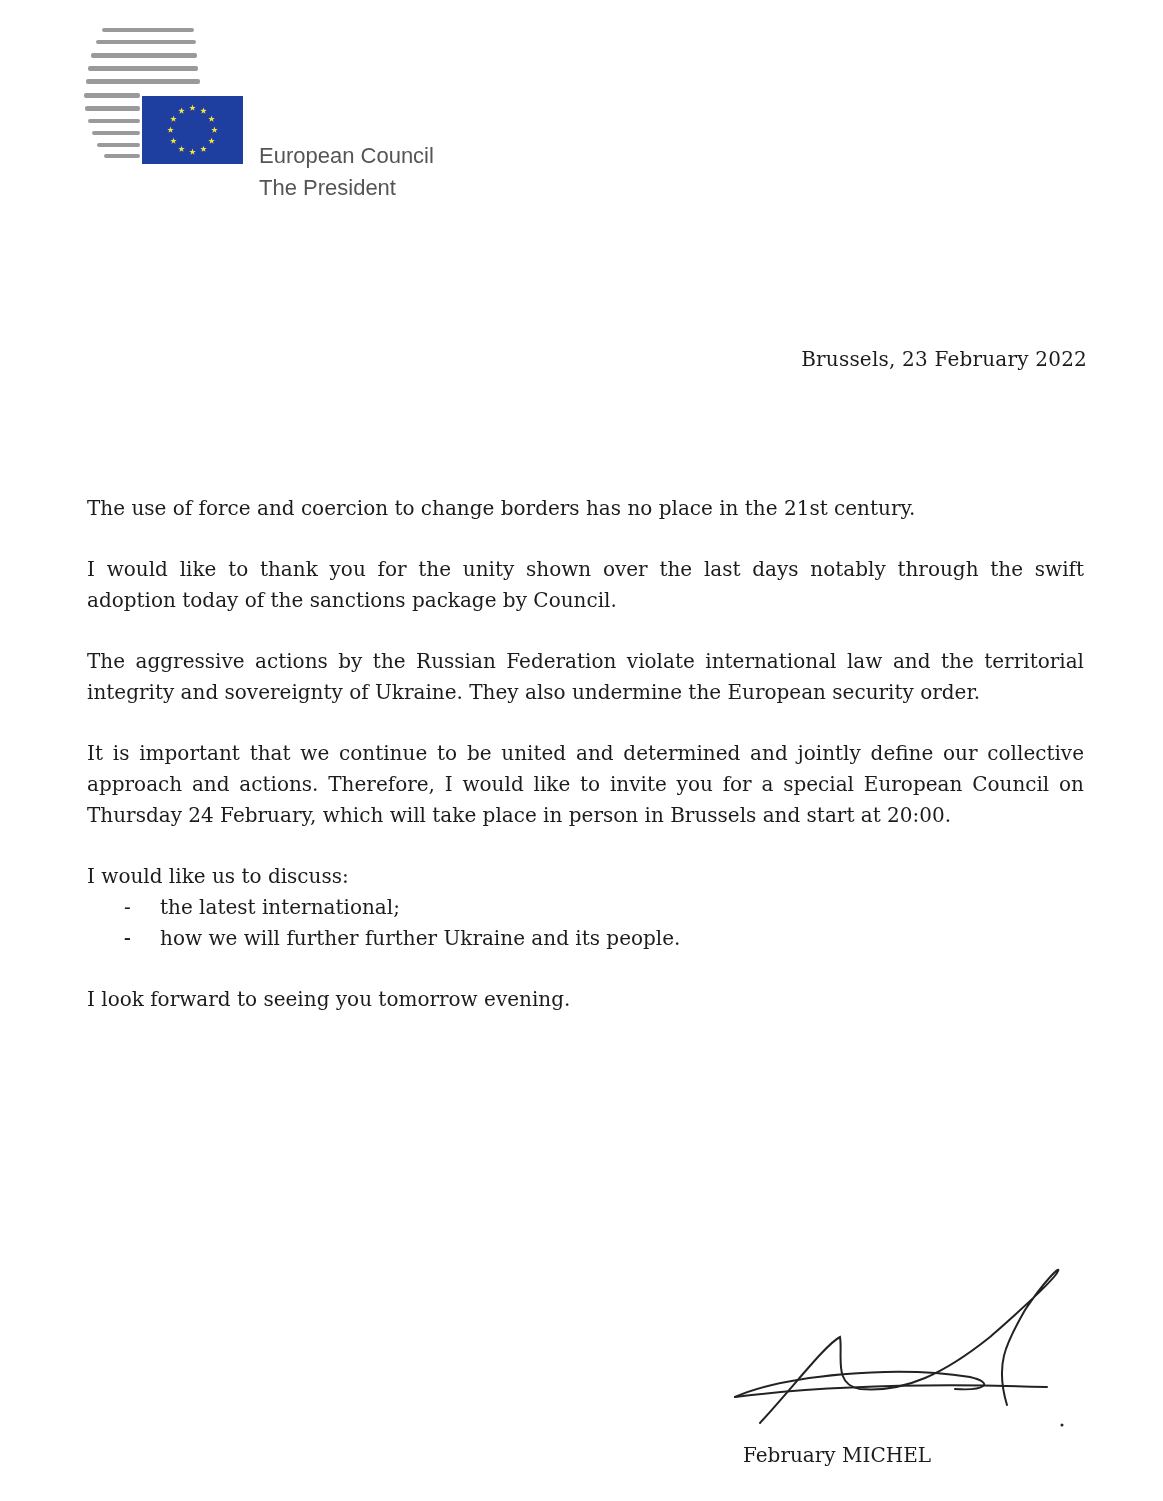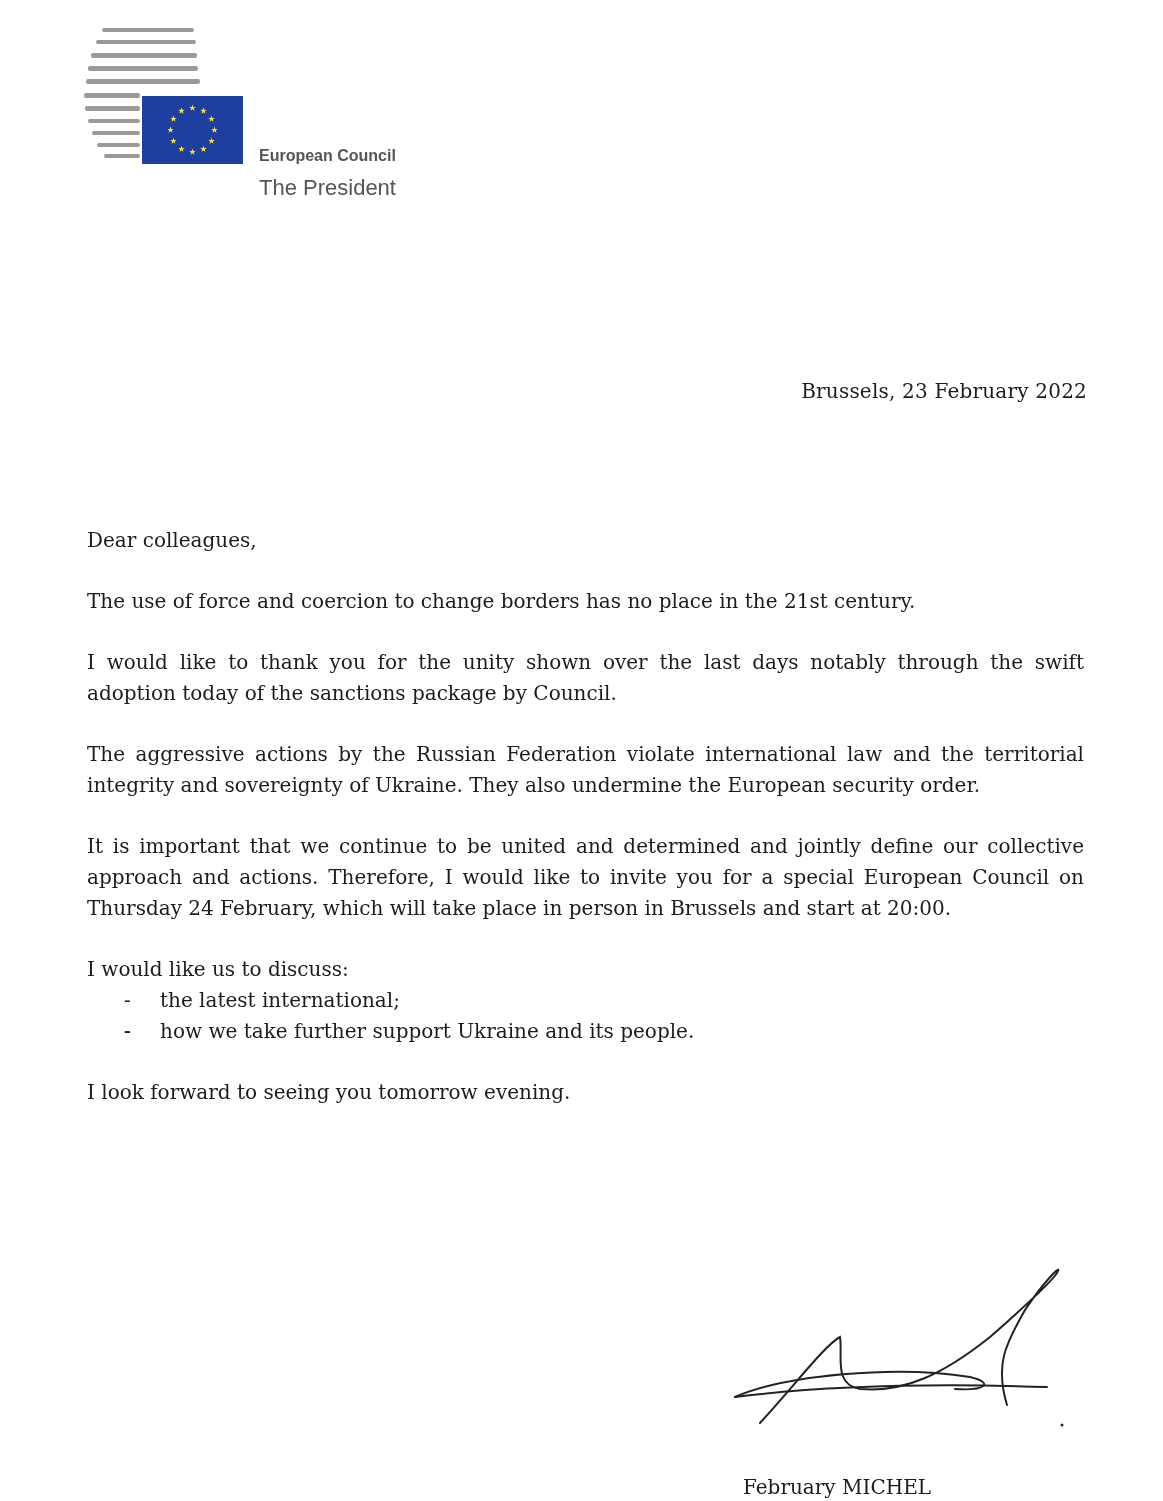--- a/index.html
+++ b/index.html
@@ -1,21 +1,21 @@
 <!DOCTYPE html>
 <html><head>
 <meta charset="utf-8">
 <style>
   html, body { margin:0; padding:0; background:#ffffff; }
   body { width:1163px; height:1501px; position:relative; overflow:hidden; color:#1a1a1a; }
   .logo { position:absolute; left:84px; top:26px; width:162px; height:140px; }
   .org { position:absolute; left:259px; top:142px; font-family:"Liberation Sans", sans-serif; color:#555555; }
-  .org-name { font-size:16px; font-weight:bold; line-height:28px; }
+  .org-name { font-size:22px; font-weight:normal; line-height:28px; }
   .org-role { font-size:22px; line-height:28px; margin-top:4px; }
-  .serif { font-family:"DejaVu Serif", serif; font-size:20px; color:#1c1c1c;margin-top:32px; }
+  .serif { font-family:"DejaVu Serif", serif; font-size:20px; color:#1c1c1c; }
   .date { position:absolute; right:76px; top:347px; letter-spacing:0.2px; }
   .body { position:absolute; left:87px; top:493px; width:997px; line-height:31px; }
   .body p { margin:0 0 30px 0; text-align:justify; text-align-last:left; }
   .body p.last { margin-bottom:0; }
   .list { list-style:none; margin:0 0 30px 0; padding:0; }
   .list li { position:relative; padding-left:73px; text-align:justify; text-align-last:left; }
   .list li .dash { position:absolute; left:37px; top:0; }
   .sig { position:absolute; left:725px; top:1265px; width:360px; height:170px; }
   .signer { position:absolute; left:743px; top:1443px; }
   .intro { margin-bottom:0 !important; }
@@ -55,31 +55,30 @@
 </svg>
 
 <div class="org">
   <div class="org-name">European Council</div>
   <div class="org-role">The President</div>
 </div>
 
 <div class="date serif">Brussels, 23 February 2022</div>
 
 <div class="body serif">
-  <p>Dear colleagues,</p>
   <p>The use of force and coercion to change borders has no place in the 21st century.</p>
   <p>I would like to thank you for the unity shown over the last days notably through the swift adoption today of the sanctions package by Council.</p>
   <p>The aggressive actions by the Russian Federation violate international law and the territorial integrity and sovereignty of Ukraine. They also undermine the European security order.</p>
   <p>It is important that we continue to be united and determined and jointly define our collective approach and actions. Therefore, I would like to invite you for a special European Council on Thursday 24 February, which will take place in person in Brussels and start at 20:00.</p>
   <p class="intro">I would like us to discuss:</p>
   <ul class="list">
     <li><span class="dash">-</span><span>the latest international;</span></li>
     <li><span class="dash">-</span></li>
     <li><span class="dash">-</span></li>
-    <li><span class="dash">-</span><span>how we take further support Ukraine and its people.</span></li>
+    <li><span class="dash">-</span><span>how we will further further Ukraine and its people.</span></li>
   </ul>
   <p class="last">I look forward to seeing you tomorrow evening.</p>
 </div>
 
 <svg class="sig" viewBox="0 0 360 170" fill="none" stroke="#222" stroke-width="2" stroke-linecap="round">
   <path d="M10 132 C 60 110, 170 100, 245 112 C 270 118, 260 126, 230 124"></path>
   <path d="M10 132 C 90 122, 200 118, 322 122"></path>
   <path d="M35 158 C 70 120, 100 80, 115 72 C 118 90, 108 120, 135 124 C 180 128, 220 108, 265 72 C 290 50, 330 15, 333 6 C 336 0, 320 15, 300 45 C 280 80, 270 100, 282 140"></path>
   <circle cx="337" cy="160" r="1.5" fill="#222" stroke="none"></circle>
 </svg>

